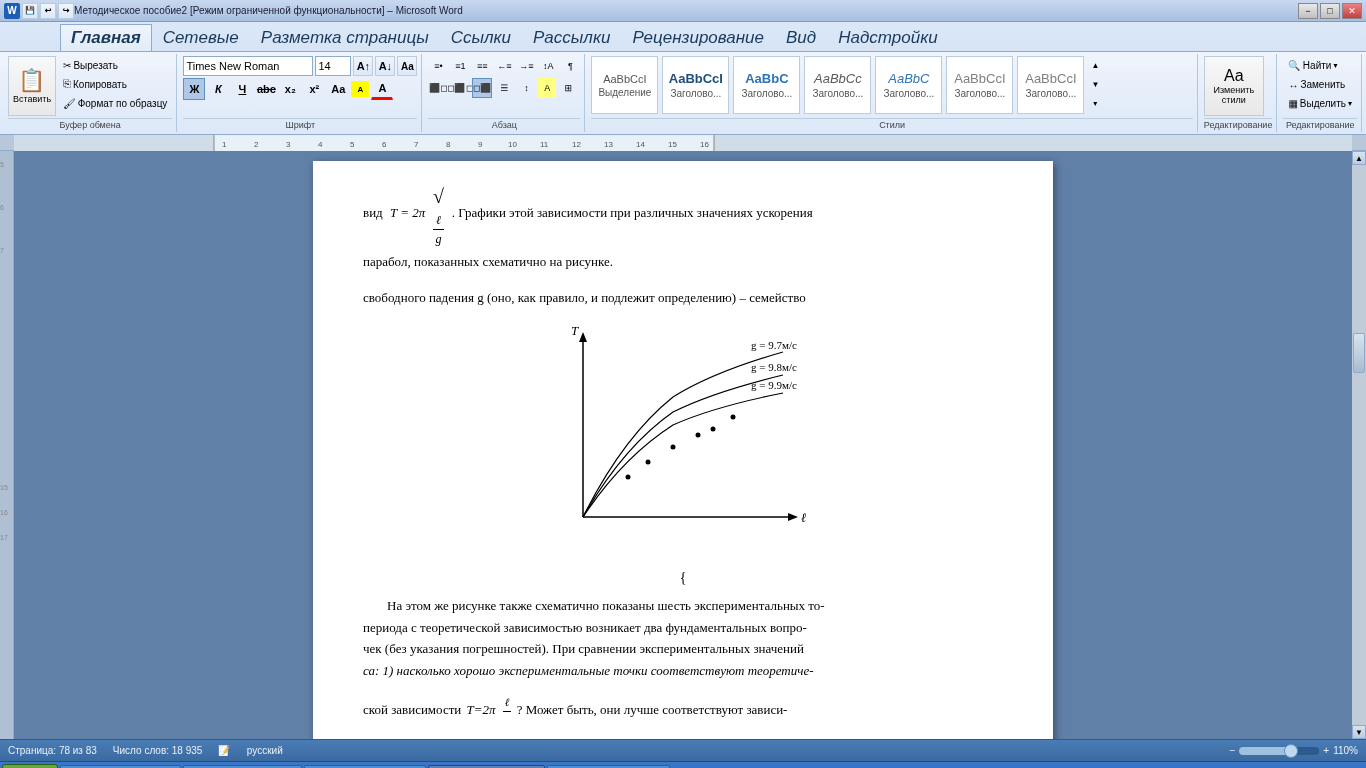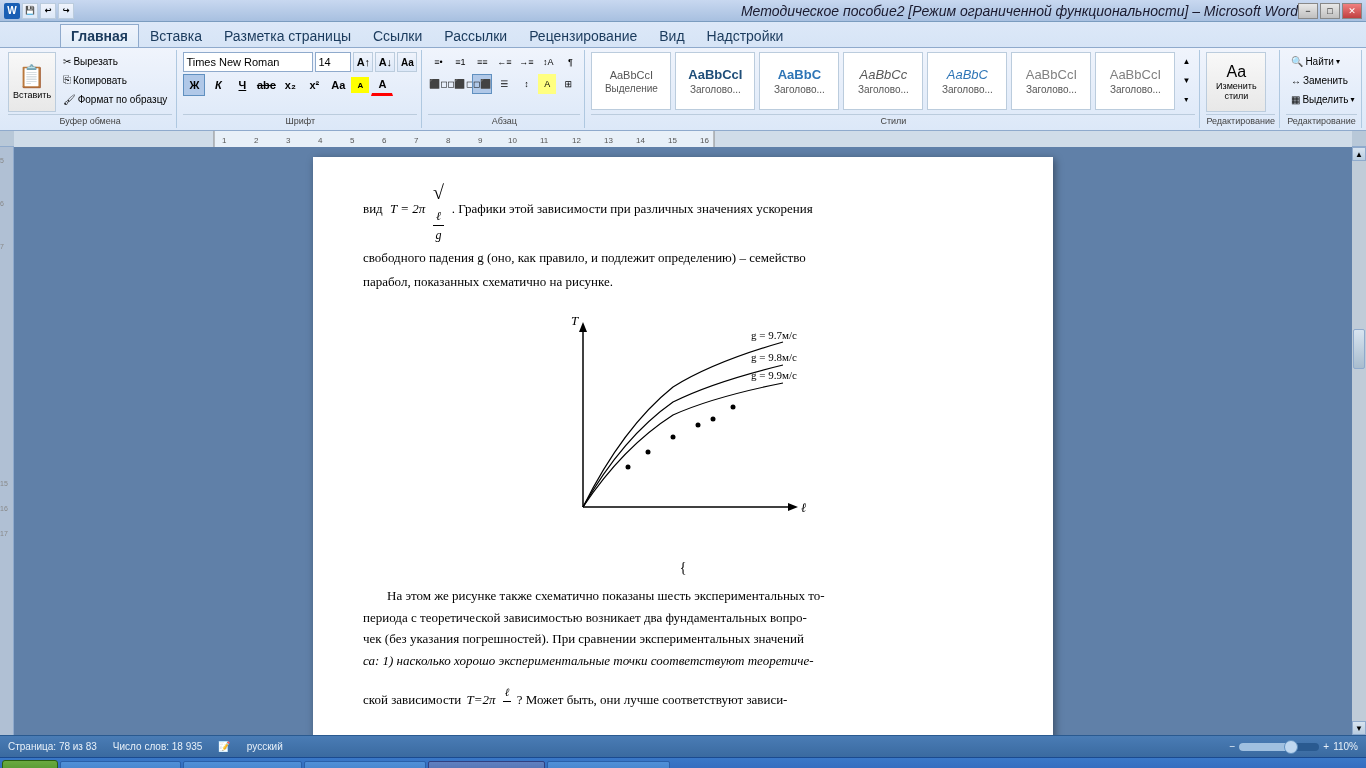--- a/index.html
+++ b/index.html
@@ -8,47 +8,47 @@
     
     .title-bar {
       height: 22px;
       background: linear-gradient(to bottom, #c8d8f0, #a8c0e0);
       display: flex;
       align-items: center;
       justify-content: space-between;
       padding: 0 4px;
       border-bottom: 1px solid #7a9cbf;
     }
-    .title-bar-text { font-size: 14px; color: #1a1a2e; flex: 1; text-align: right; font-style: italic; }
+    .title-bar-text { font-size: 10px; color: #1a1a2e; flex: 1; text-align: left; }
     .title-bar-controls { display: flex; gap: 2px; }
     .title-btn { width: 20px; height: 16px; background: linear-gradient(to bottom, #e8e8e8, #c0c0c0); border: 1px solid #888; font-size: 9px; cursor: pointer; display: flex; align-items: center; justify-content: center; }
     .title-btn.close { background: linear-gradient(to bottom, #f08080, #c04040); color: white; }
     .title-bar-left { display: flex; align-items: center; gap: 2px; }
 
     
     .ribbon { background: linear-gradient(to bottom, #dce8f8, #c5d8ef); border-bottom: 1px solid #8faacc; }
     .ribbon-tabs { display: flex; padding: 2px 60px 0; gap: 0; }
-    .ribbon-tab { padding: 3px 10px; font-size: 14px; cursor: pointer; border: 1px solid transparent; border-bottom: none; color: #1a3a5c; }
+    .ribbon-tab { padding: 3px 10px; font-size: 17px; cursor: pointer; border: 1px solid transparent; border-bottom: none; color: #1a3a5c; font-style: italic; }
     .ribbon-tab.active { background: linear-gradient(to bottom, #f0f4fc, #e0ecf8); border-color: #8faacc; font-weight: bold; }
     .ribbon-content { background: linear-gradient(to bottom, #f0f4fc, #dce8f8); display: flex; padding: 2px 4px; gap: 2px; min-height: 76px; border-top: 1px solid #8faacc; }
 
     
     .ribbon-group { display: flex; flex-direction: column; border-right: 1px solid #afc8e0; padding: 2px 4px; min-width: fit-content; }
     .ribbon-group-content { display: flex; flex: 1; align-items: flex-start; gap: 2px; }
     .ribbon-group-label { font-size: 9px; text-align: center; color: #444; border-top: 1px solid #bcd; margin-top: 2px; padding-top: 1px; }
     .btn-large { display: flex; flex-direction: column; align-items: center; justify-content: center; width: 48px; min-height: 60px; background: linear-gradient(to bottom, #f8f8f8, #e8e8e8); border: 1px solid #bcd; cursor: pointer; font-size: 9px; padding: 2px; }
     .btn-small { display: flex; align-items: center; height: 18px; padding: 0 4px; background: transparent; border: 1px solid transparent; cursor: pointer; font-size: 10px; white-space: nowrap; gap: 2px; }
 
     
     .font-box { height: 20px; border: 1px solid #8faacc; background: white; font-size: 11px; padding: 0 2px; width: 130px; }
     .size-box { height: 20px; border: 1px solid #8faacc; background: white; font-size: 11px; padding: 0 2px; width: 36px; }
 
     
     .styles-area { display: flex; gap: 4px; align-items: center; }
-    .style-item { display: flex; flex-direction: column; align-items: center; justify-content: center; width: 80px; height: 58px; border: 1px solid #bcd; cursor: pointer; background: white; font-size: 9px; padding: 2px; }
+    .style-item { display: flex; flex-direction: column; align-items: center; justify-content: center; width: 67px; height: 58px; border: 1px solid #bcd; cursor: pointer; background: white; font-size: 9px; padding: 2px; }
     .style-label { font-size: 10px; color: #555; margin-top: 2px; }
 
     
     .ruler-area { height: 16px; background: linear-gradient(to bottom, #d0dce8, #c0ccd8); display: flex; align-items: center; border-bottom: 1px solid #8faacc; }
     .ruler-side { width: 14px; background: #b8c8d8; height: 100%; }
     .ruler-main { flex: 1; position: relative; height: 100%; }
 
     
     .main-area { display: flex; height: calc(768px - 22px - 120px - 16px - 22px); }
     .left-margin { width: 14px; background: #b0c0d4; border-right: 1px solid #8faacc; }
@@ -111,21 +111,21 @@
     <div class="title-btn">−</div>
     <div class="title-btn">□</div>
     <div class="title-btn close">✕</div>
   </div>
 </div>
 
 <div class="ribbon">
 
   <div class="ribbon-tabs">
     <div class="ribbon-tab active">Главная</div>
-    <div class="ribbon-tab">Вставка</div>
+    <div class="ribbon-tab">Сетевые</div>
     <div class="ribbon-tab">Разметка страницы</div>
     <div class="ribbon-tab">Ссылки</div>
     <div class="ribbon-tab">Рассылки</div>
     <div class="ribbon-tab">Рецензирование</div>
     <div class="ribbon-tab">Вид</div>
     <div class="ribbon-tab">Надстройки</div>
   </div>
 
   <div class="ribbon-content">
 
@@ -333,25 +333,25 @@
         <span style="display:inline-flex;flex-direction:column;align-items:center;vertical-align:middle;margin:0 4px;">
           <span style="font-size:20px;vertical-align:middle;">√</span>
           <span style="display:inline-flex;flex-direction:column;align-items:center;">
             <span style="border-bottom:1px solid #000;padding:0 3px;font-style:italic;font-size:12px;">ℓ</span>
             <span style="padding:0 3px;font-style:italic;font-size:12px;">g</span>
           </span>
         </span>
         <span>. Графики этой зависимости при различных значениях ускорения</span>
       </div>
 
+      <div style="margin-bottom:16px;">
+        <span>парабол, показанных схематично на рисунке.</span>
+      </div>
       <div style="text-indent:0;margin-bottom:4px;">
         <span>свободного падения g (оно, как правило, и подлежит определению) – семейство</span>
-      </div>
-      <div style="margin-bottom:16px;">
-        <span>парабол, показанных схематично на рисунке.</span>
       </div>
 
       <div class="chart-container">
         <svg width="280" height="240">
 
           <line x1="40" y1="200" x2="40" y2="20" stroke="black" stroke-width="1.5"></line>
           <line x1="40" y1="200" x2="250" y2="200" stroke="black" stroke-width="1.5"></line>
 
           <polygon points="40,15 36,25 44,25" fill="black"></polygon>
           <polygon points="255,200 245,196 245,204" fill="black"></polygon>

